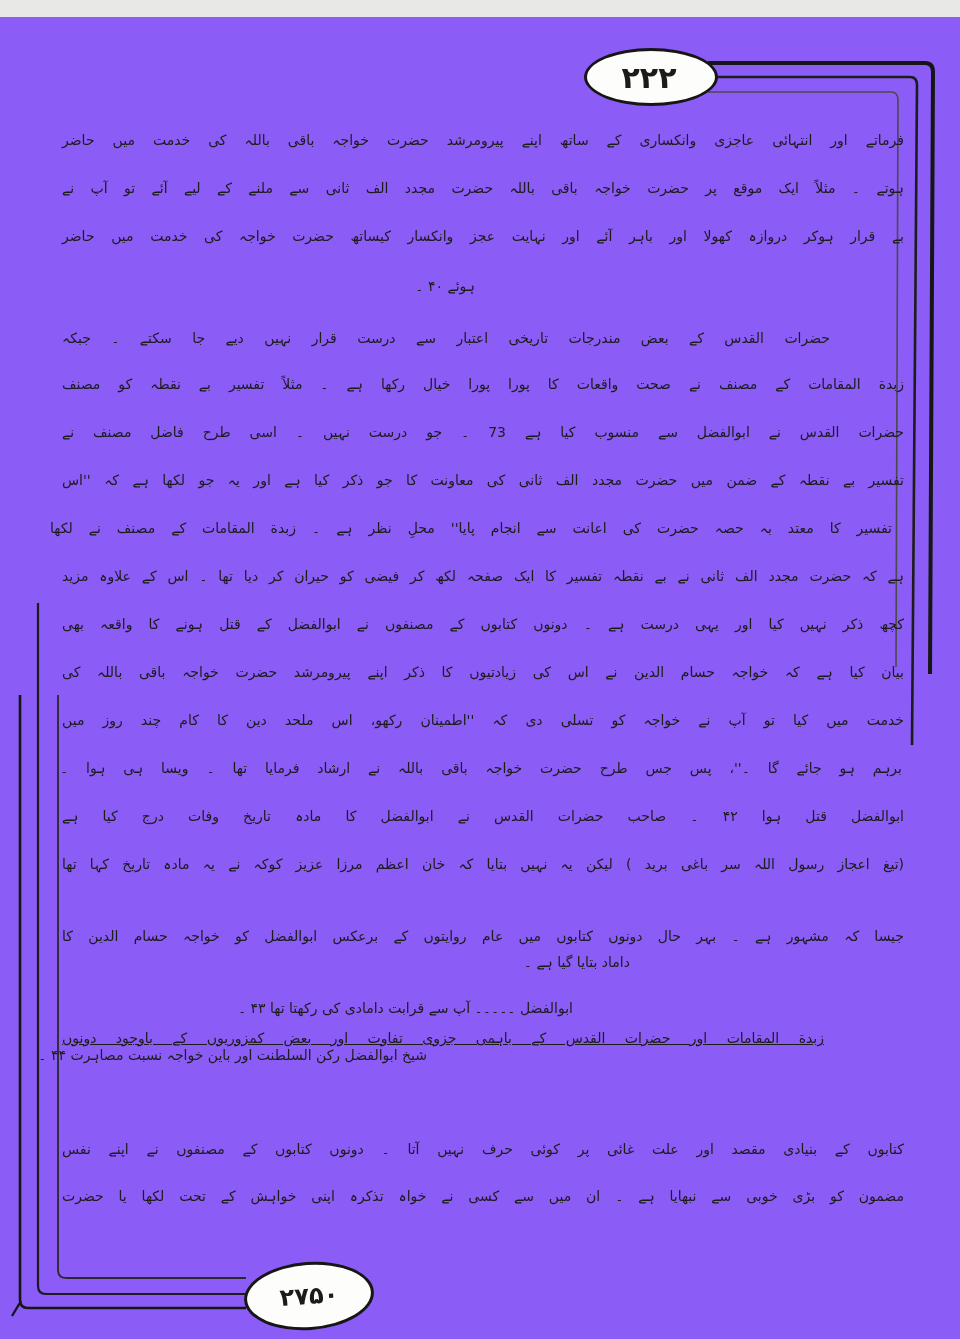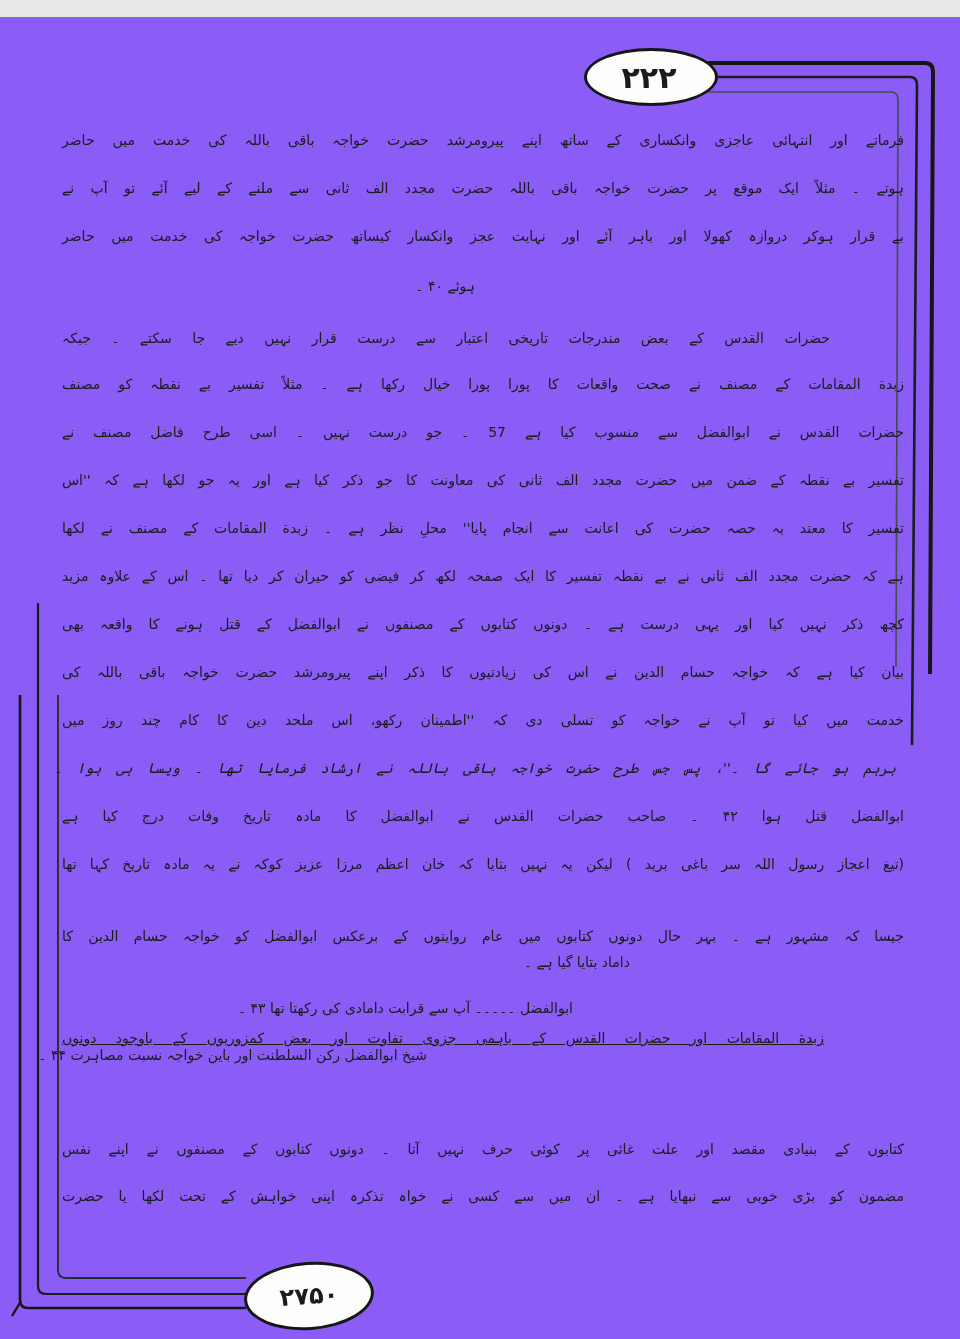--- a/index.html
+++ b/index.html
@@ -73,28 +73,28 @@
     <span>۲۷۵۰</span>
   </div>
 
   <div>
     <div class="line" style="top:108px;left:62px;width:842px;">فرماتے اور انتہائی عاجزی وانکساری کے ساتھ اپنے پیرومرشد حضرت خواجہ باقی باللہ کی خدمت میں حاضر</div>
     <div class="line" style="top:156px;left:62px;width:842px;">ہوتے ۔ مثلاً ایک موقع پر حضرت خواجہ باقی باللہ حضرت مجدد الف ثانی سے ملنے کے لیے آئے تو آپ نے</div>
     <div class="line" style="top:204px;left:62px;width:842px;">بے قرار ہوکر دروازہ کھولا اور باہر آئے اور نہایت عجز وانکسار کیساتھ حضرت خواجہ کی خدمت میں حاضر</div>
     <div class="line short" style="top:254px;left:395px;width:80px;">ہوئے ۴۰ ۔</div>
     <div class="line" style="top:306px;left:62px;width:768px;">حضرات القدس کے بعض مندرجات تاریخی اعتبار سے درست قرار نہیں دیے جا سکتے ۔ جبکہ</div>
     <div class="line" style="top:352px;left:62px;width:842px;">زبدة المقامات کے مصنف نے صحت واقعات کا پورا پورا خیال رکھا ہے ۔ مثلاً تفسیر بے نقطہ کو مصنف</div>
-    <div class="line" style="top:400px;left:62px;width:842px;">حضرات القدس نے ابوالفضل سے منسوب کیا ہے 57 ۔ جو درست نہیں ۔ اسی طرح فاضل مصنف نے</div>
+    <div class="line" style="top:400px;left:62px;width:842px;">حضرات القدس نے ابوالفضل سے منسوب کیا ہے 73 ۔ جو درست نہیں ۔ اسی طرح فاضل مصنف نے</div>
     <div class="line" style="top:448px;left:62px;width:842px;">تفسیر بے نقطہ کے ضمن میں حضرت مجدد الف ثانی کی معاونت کا جو ذکر کیا ہے اور یہ جو لکھا ہے کہ ''اس</div>
-    <div class="line" style="top:496px;left:62px;width:842px;">تفسیر کا معتد بہ حصہ حضرت کی اعانت سے انجام پایا'' محلِ نظر ہے ۔ زبدة المقامات کے مصنف نے لکھا</div>
+    <div class="line" style="top:496px;left:50px;width:842px;">تفسیر کا معتد بہ حصہ حضرت کی اعانت سے انجام پایا'' محلِ نظر ہے ۔ زبدة المقامات کے مصنف نے لکھا</div>
     <div class="line" style="top:544px;left:62px;width:842px;">ہے کہ حضرت مجدد الف ثانی نے بے نقطہ تفسیر کا ایک صفحہ لکھ کر فیضی کو حیران کر دیا تھا ۔ اس کے علاوہ مزید</div>
     <div class="line" style="top:592px;left:62px;width:842px;">کچھ ذکر نہیں کیا اور یہی درست ہے ۔ دونوں کتابوں کے مصنفوں نے ابوالفضل کے قتل ہونے کا واقعہ بھی</div>
     <div class="line" style="top:640px;left:62px;width:842px;">بیان کیا ہے کہ خواجہ حسام الدین نے اس کی زیادتیوں کا ذکر اپنے پیرومرشد حضرت خواجہ باقی باللہ کی</div>
     <div class="line" style="top:688px;left:62px;width:842px;">خدمت میں کیا تو آپ نے خواجہ کو تسلی دی کہ ''اطمینان رکھو، اس ملحد دین کا کام چند روز میں</div>
-    <div class="line" style="top:736px;left:54px;width:842px;font-style:italic;">برہم ہو جائے گا ۔''، پس جس طرح حضرت خواجہ باقی باللہ نے ارشاد فرمایا تھا ۔ ویسا ہی ہوا ۔</div>
+    <div class="line" style="top:736px;left:60px;width:842px;">برہم ہو جائے گا ۔''، پس جس طرح حضرت خواجہ باقی باللہ نے ارشاد فرمایا تھا ۔ ویسا ہی ہوا ۔</div>
     <div class="line" style="top:784px;left:62px;width:842px;">ابوالفضل قتل ہوا ۴۲ ۔ صاحب حضرات القدس نے ابوالفضل کا مادہ تاریخ وفات درج کیا ہے</div>
     <div class="line" style="top:832px;left:62px;width:842px;">(تیغ اعجاز رسول اللہ سر باغی برید ) لیکن یہ نہیں بتایا کہ خان اعظم مرزا عزیز کوکہ نے یہ مادہ تاریخ کہا تھا</div>
     <div class="line" style="top:904px;left:62px;width:842px;">جیسا کہ مشہور ہے ۔ بہر حال دونوں کتابوں میں عام روایتوں کے برعکس ابوالفضل کو خواجہ حسام الدین کا</div>
     <div class="line short" style="top:930px;left:540px;width:90px;">داماد بتایا گیا ہے ۔</div>
     <div class="line short" style="top:976px;left:105px;width:468px;">ابوالفضل ۔۔۔۔۔ آپ سے قرابت دامادی کی رکھتا تھا ۴۳ ۔</div>
     <div class="line short" style="top:1023px;left:95px;width:332px;">شیخ ابوالفضل رکن السلطنت اور باین خواجہ نسبت مصاہرت ۴۴ ۔</div>
     <div class="line" style="top:1006px;left:62px;width:762px;text-decoration:underline;">زبدة المقامات اور حضرات القدس کے باہمی جزوی تفاوت اور بعض کمزوریوں کے باوجود دونوں</div>
     <div class="line" style="top:1117px;left:62px;width:842px;">کتابوں کے بنیادی مقصد اور علت غائی پر کوئی حرف نہیں آتا ۔ دونوں کتابوں کے مصنفوں نے اپنے نفس</div>
     <div class="line" style="top:1164px;left:62px;width:842px;">مضمون کو بڑی خوبی سے نبھایا ہے ۔ ان میں سے کسی نے خواہ تذکرہ اپنی خواہش کے تحت لکھا یا حضرت</div>
   </div>

